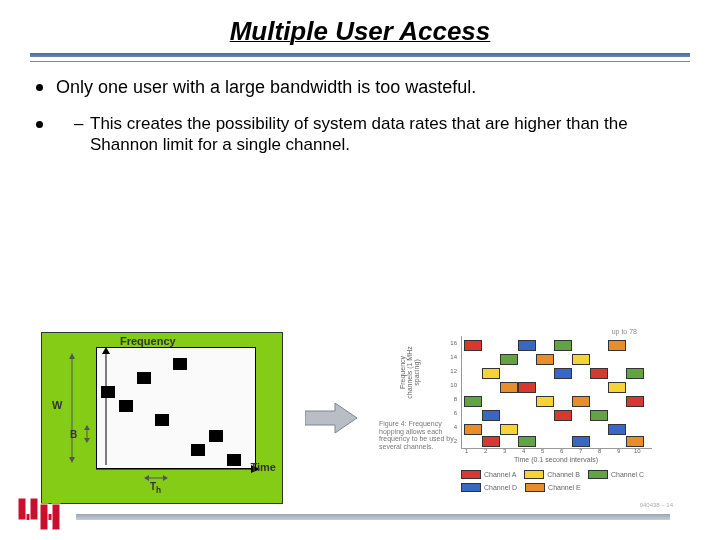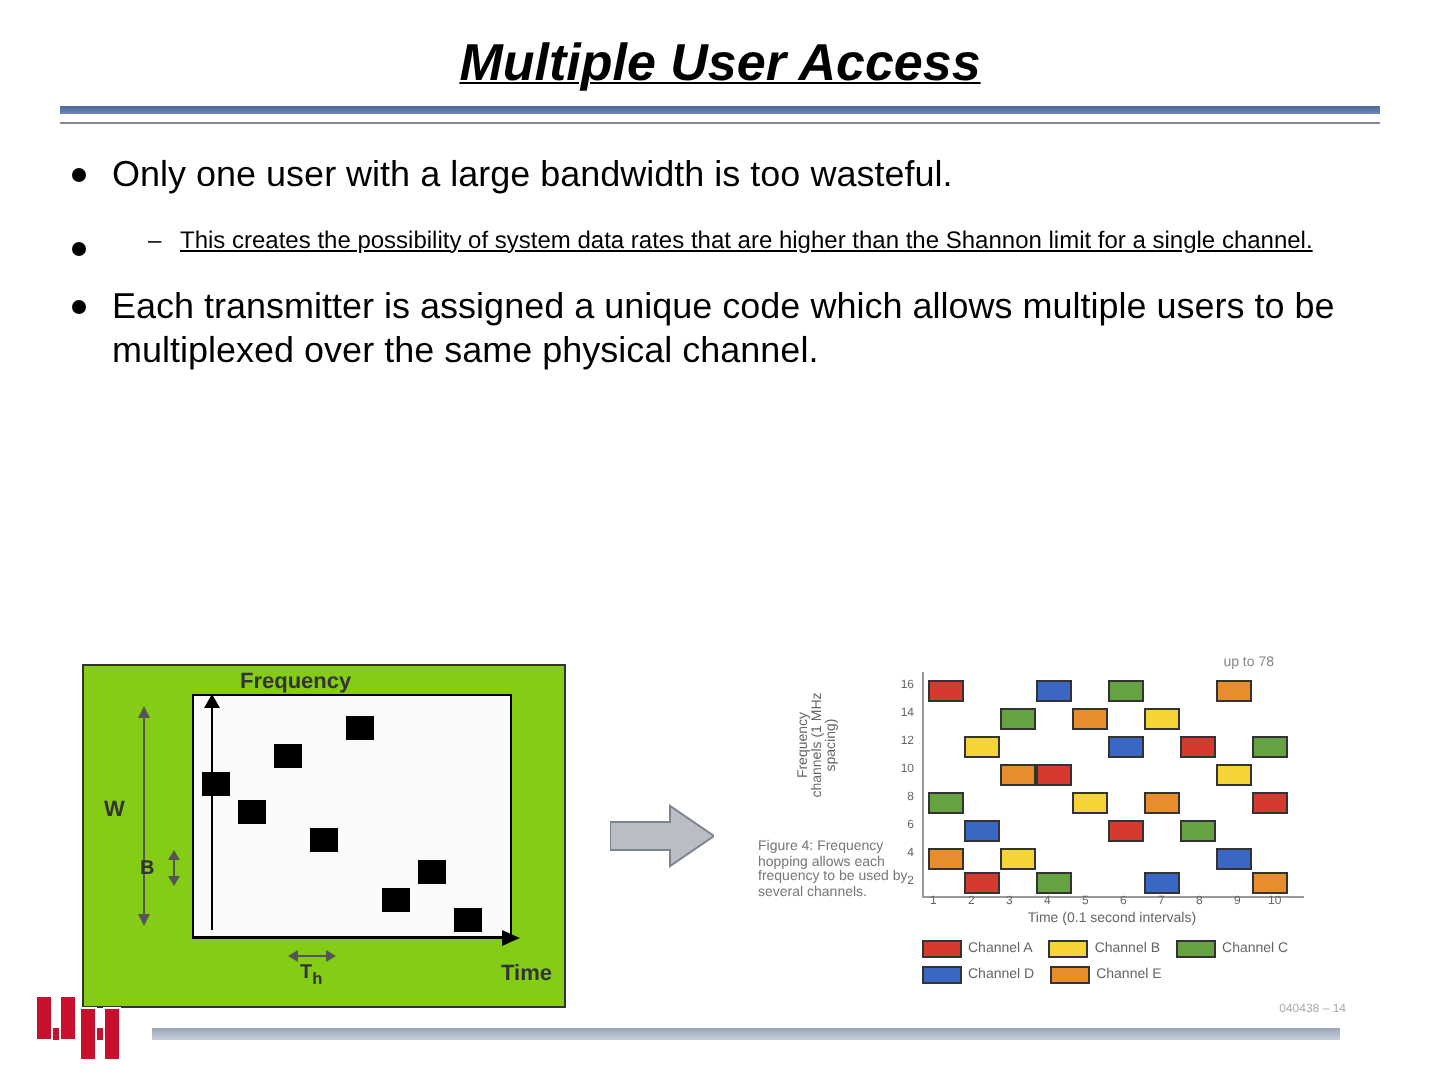--- a/index.html
+++ b/index.html
@@ -64,22 +64,21 @@
     border-radius: 50%;
   }
   .subbullets {
     list-style: none;
     padding: 0;
     margin: 2px 0 0 18px;
   }
   .subbullets > li {
     position: relative;
     padding-left: 16px;
-    font-size: 12px;
-    text-decoration: underline;
+    font-size: 17px;
   }
   .subbullets > li::before {
     content: "–";
     position: absolute;
     left: 0;
     top: 0;
   }
   .figures {
     position: absolute;
     left: 0;
@@ -160,21 +159,20 @@
   <div class="rule-thin"></div>
 
   <div class="content">
     <ul class="bullets">
       <li><span>Only one user with a large bandwidth is too wasteful.</span></li>
       <li>
         <ul class="subbullets">
           <li><span>This creates the possibility of system data rates that are higher than the Shannon limit for a single channel.</span></li>
         </ul>
       </li>
-      <li><span>Each transmitter is assigned a unique code which allows multiple users to be multiplexed over the same physical channel.</span></li>
     </ul>
   </div>
 
   <div class="figures">
 
     <div class="fig-left">
       <span class="lbl" style="left:78px; top:2px;">Frequency</span>
       <div class="chartbox">
         <div class="sq" style="left:4px;  top:38px;"></div>
         <div class="sq" style="left:22px; top:52px;"></div>
@@ -186,21 +184,21 @@
         <div class="sq" style="left:130px;top:106px;"></div>
       </div>
       <svg width="12" height="122" style="position:absolute; left:58px; top:14px;">
         <line x1="6" y1="4" x2="6" y2="118" stroke="#000" stroke-width="1"></line>
         <polygon points="6,0 2,7 10,7" fill="#000"></polygon>
       </svg>
       <svg width="164" height="12" style="position:absolute; left:54px; top:130px;">
         <line x1="0" y1="6" x2="156" y2="6" stroke="#000" stroke-width="1"></line>
         <polygon points="164,6 155,2 155,10" fill="#000"></polygon>
       </svg>
-      <span class="lbl" style="right:6px; top:148px;text-align:center;">Time</span>
+      <span class="lbl" style="right:6px; top:128px;text-align:center;">Time</span>
       <span class="lbl" style="left:10px; top:66px;">W</span>
       <svg width="12" height="110" style="position:absolute; left:24px; top:20px;">
         <line x1="6" y1="4" x2="6" y2="106" stroke="#555" stroke-width="1"></line>
         <polygon points="6,0 3,6 9,6" fill="#555"></polygon>
         <polygon points="6,110 3,104 9,104" fill="#555"></polygon>
       </svg>
       <span class="lbl" style="left:28px; top:96px; font-size:10px;">B</span>
       <svg width="10" height="18" style="position:absolute; left:40px; top:92px;">
         <line x1="5" y1="2" x2="5" y2="16" stroke="#555" stroke-width="1"></line>
         <polygon points="5,0 2,5 8,5" fill="#555"></polygon>

